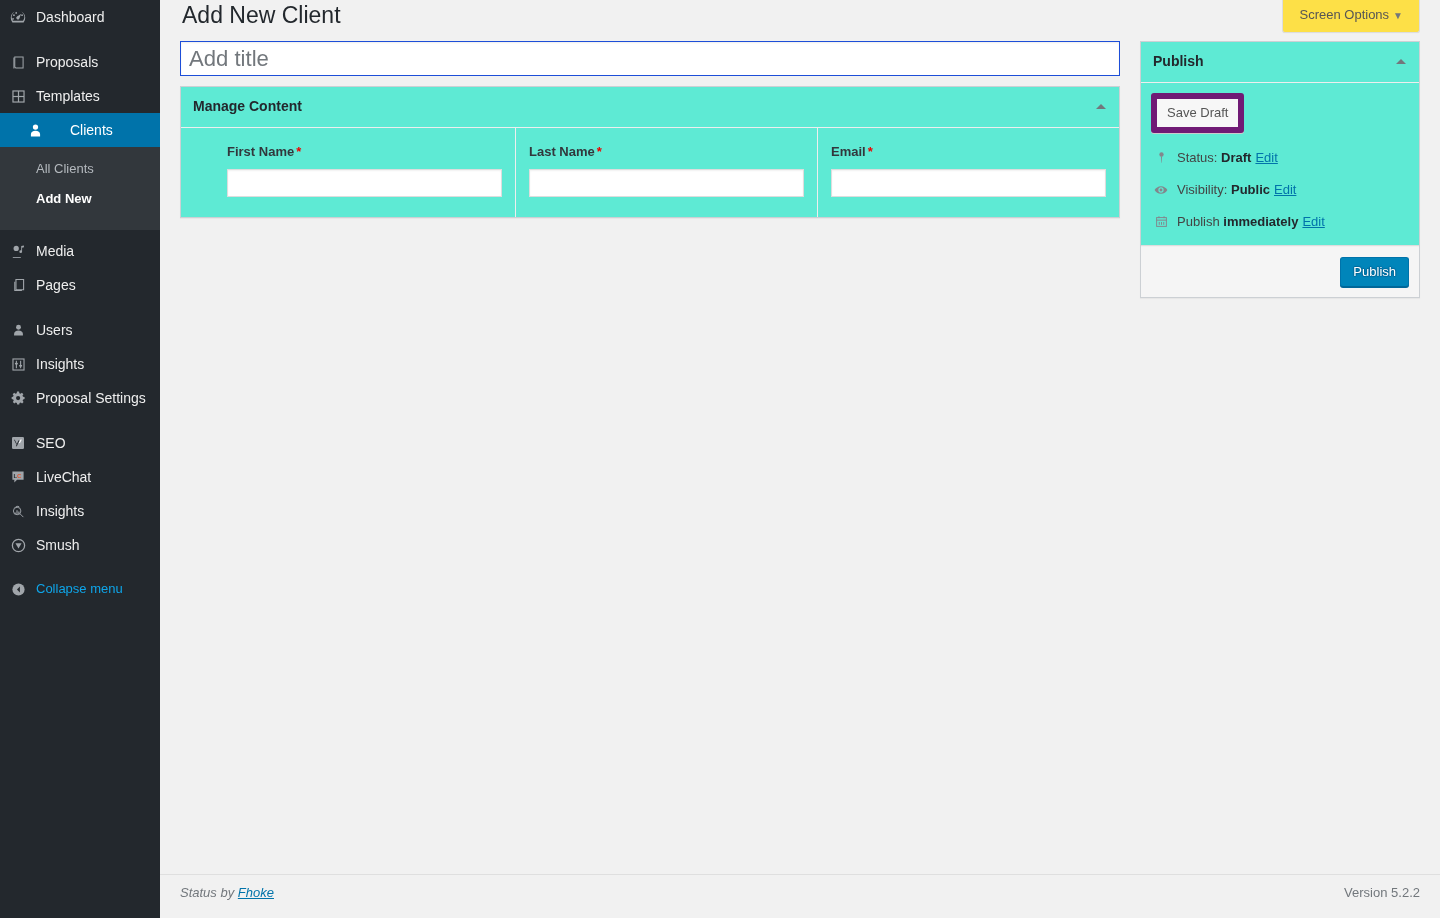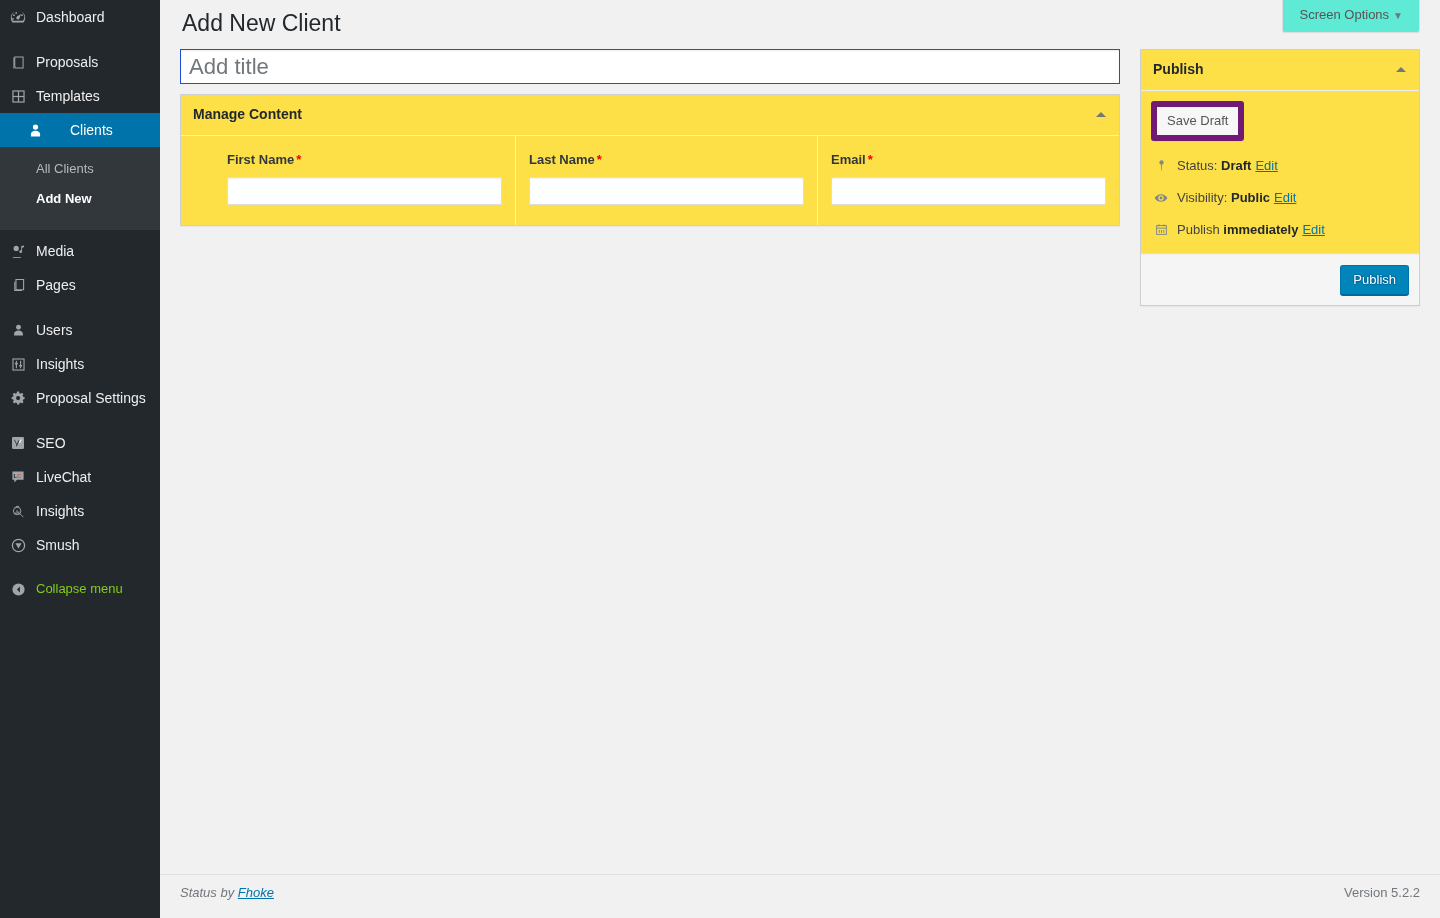--- a/index.html
+++ b/index.html
@@ -59,58 +59,58 @@
   .submenu .sub-item {
     padding: 6px 0 6px 36px;
     font-size: 13px;
     line-height: 18px;
     color: #b4b9be;
     cursor: pointer;
   }
   .submenu .sub-item.current { color: #fff; font-weight: 600; }
 
   .collapse-item { margin-top: 10px; }
-  .collapse-item .mlabel { color: #84cc16; font-size: 13px; }
+  .collapse-item .mlabel { color: #0ea5e9; font-size: 13px; }
 
   
   #wpcontent {
     position: absolute; left: 160px; top: 0;
     width: 1280px; height: 918px;
     background: #f1f1f1;
   }
 
   
   #screen-meta-links {
     position: absolute; right: 20px; top: 0;
     z-index: 10;
   }
   #show-settings-link {
     display: inline-block;
-    background: #5eead4;
+    background: #fde047;
     border: 1px solid #ddd;
     border-top: none;
     border-radius: 0 0 3px 3px;
     padding: 4px 16px 6px;
     font-size: 13px;
     line-height: 1.7;
     color: #555;
     cursor: pointer;
     box-shadow: 0 1px 1px -1px rgba(0,0,0,.1);
   }
   #show-settings-link .caret { font-size: 10px; margin-left: 4px; color:#72777c; }
 
   #wpbody-content {
     position: absolute; left: 0; top: 0;
     width: 1280px;
     padding: 0 20px 0 20px;
   }
 
   h1.page-title {
     margin: 0;
-    padding: 9px 0 4px 2px;
+    padding: 1px 0 4px 2px;
     font-size: 23px;
     font-weight: 400;
     line-height: 29px;
     color: #23282d;
   }
 
   
   #poststuff { position: relative; margin-top: 7px; }
   #post-body-content {
     position: absolute; left: 0; top: 0;
@@ -134,21 +134,21 @@
     background: #fff;
     border: 1px solid #1d4ed8;
     outline: none;
     color: #32373c;
     box-shadow: inset 0 1px 2px rgba(0,0,0,.07);
   }
   #title::placeholder { color: #72777c; opacity: 1; }
 
   
   .postbox {
-    background: #fde047;
+    background: #5eead4;
     border: 1px solid #ccd0d4;
     box-shadow: 0 1px 1px rgba(0,0,0,.04);
     margin-bottom: 20px;
     min-width: 255px;
     position: relative;
   }
   .postbox > .hndle {
     position: relative;
     margin: 0;
     padding: 10px 12px;

